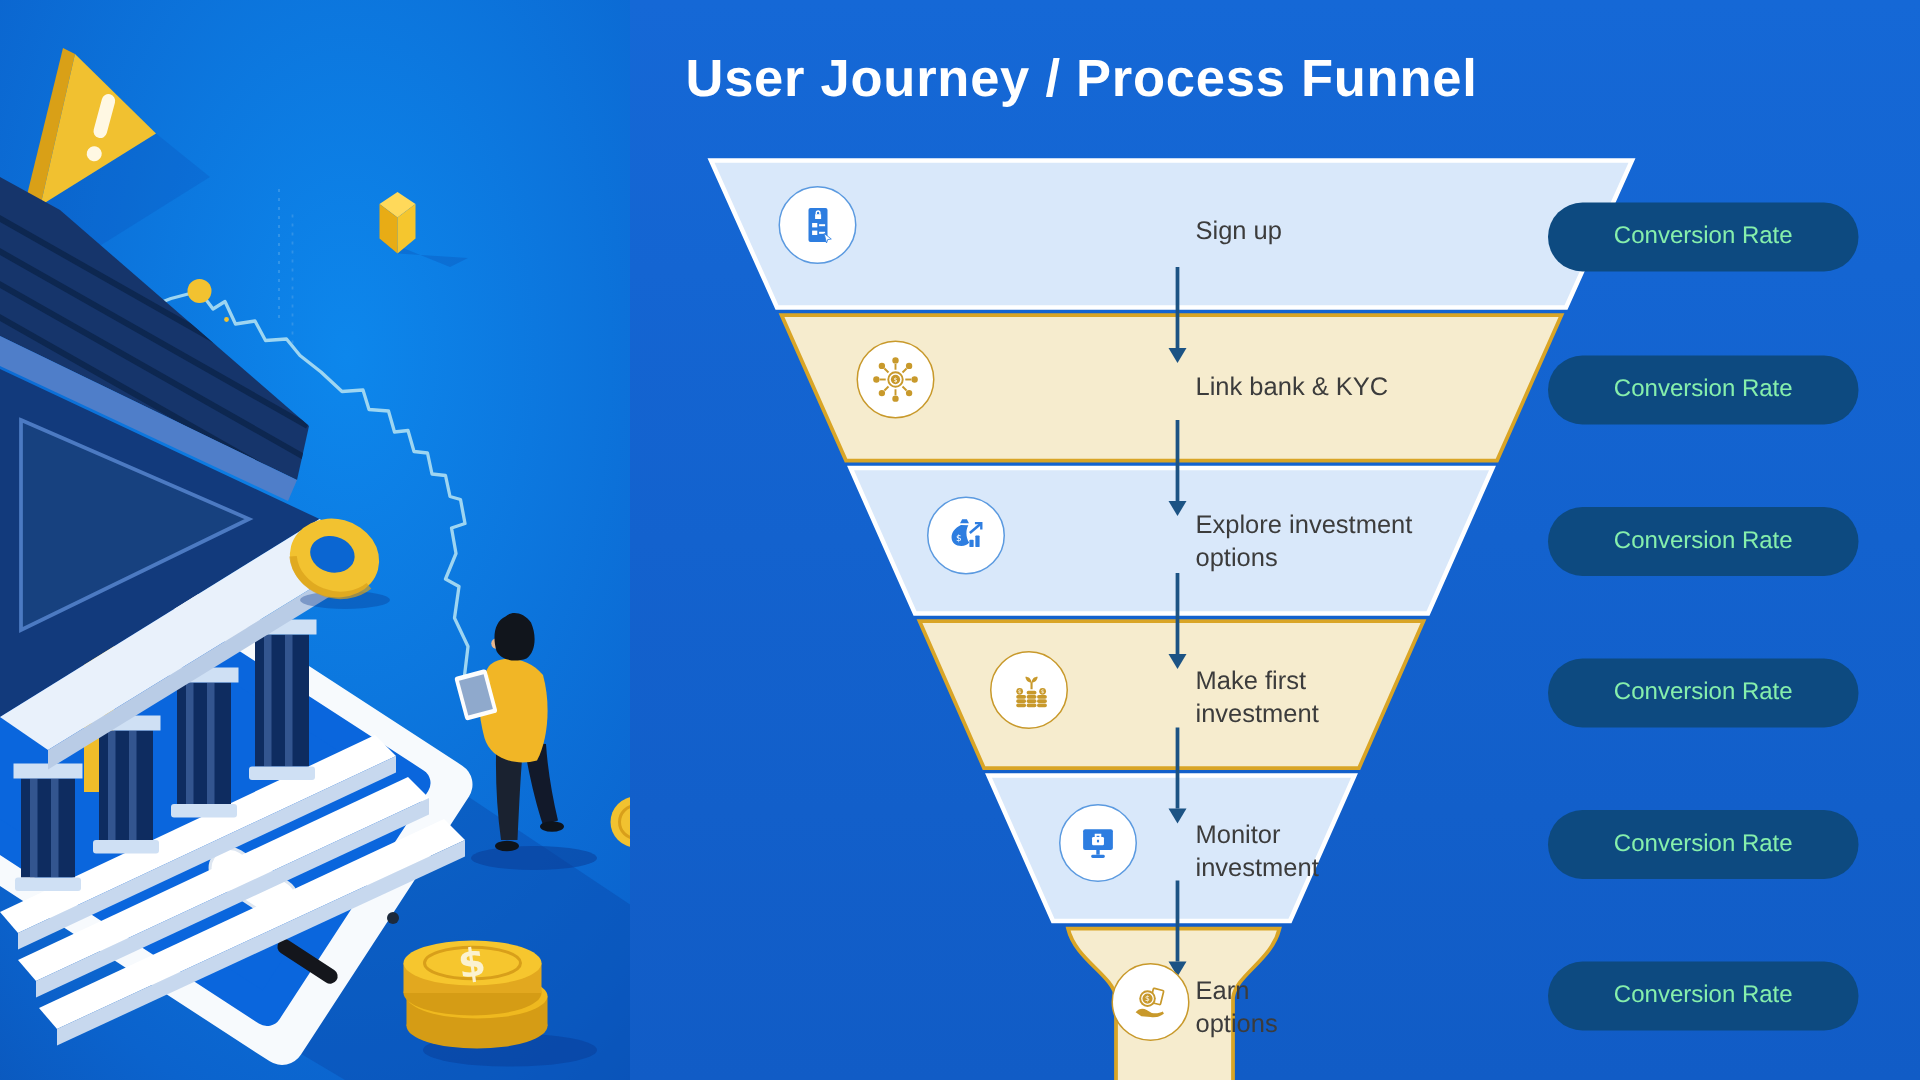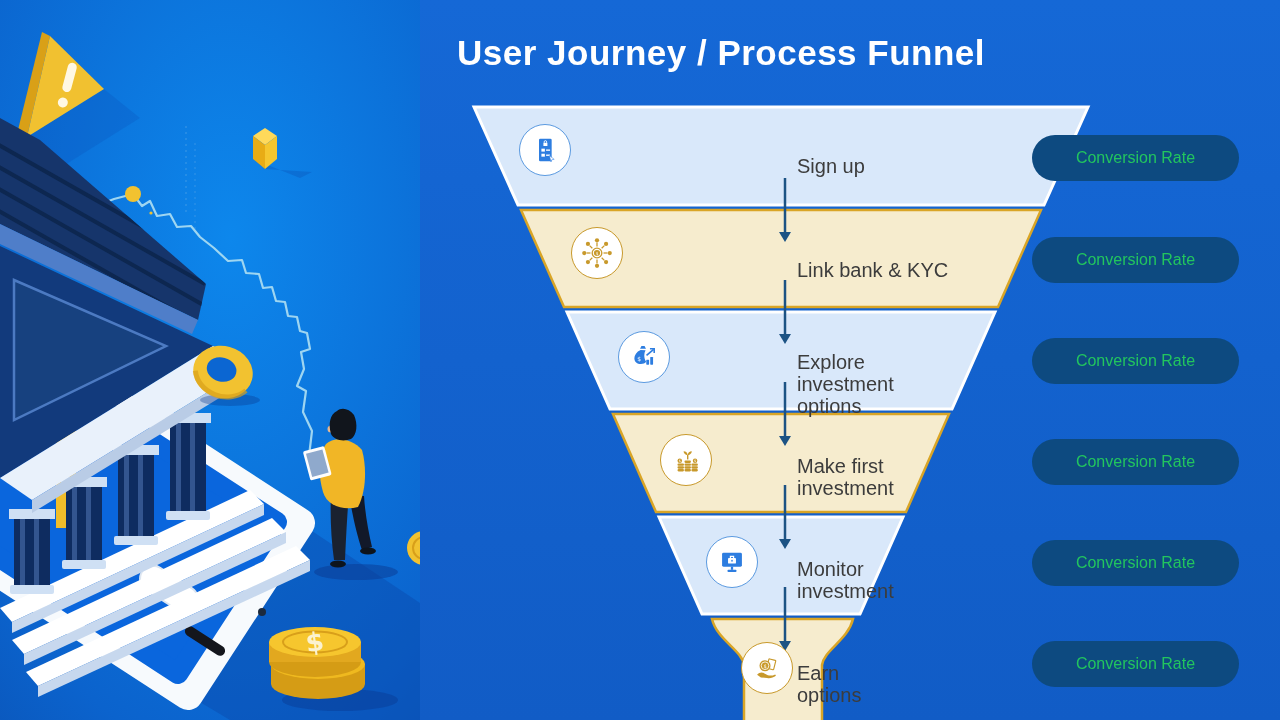--- a/index.html
+++ b/index.html
@@ -21,31 +21,31 @@
   }
   .ic.blue{border:1.6px solid #5b9ae0;}
   .ic.gold{border:1.6px solid #c8992b;}
   .ic.s1{left:519px;top:124px}
   .ic.s2{left:571px;top:227px}
   .ic.s3{left:618px;top:331px}
   .ic.s4{left:660px;top:434px}
   .ic.s5{left:706px;top:536px}
   .ic.s6{left:741px;top:642px}
   .lbl{
-    position:absolute;color:#3c3c3c;font-size:20px;line-height:22px;margin-top:12px;
+    position:absolute;color:#3c3c3c;font-size:17px;line-height:22px;
   }
   .lbl.s1{left:797px;top:143px;width:220px}
   .lbl.s2{left:797px;top:247px;width:220px}
   .lbl.s3{left:797px;top:339px;width:164px}
   .lbl.s4{left:797px;top:443px;width:112px}
   .lbl.s5{left:797px;top:546px;width:92px}
   .lbl.s6{left:797px;top:650px;width:84px}
   .pill{
     position:absolute;left:1032px;width:207px;height:46px;border-radius:23px;
-    background:#0d4a80;color:#22c55e;font-size:16px;
+    background:#0d4a80;color:#86efac;font-size:16px;
     display:flex;align-items:center;justify-content:center;cursor:pointer;
   }
   .pill.s1{top:135px}
   .pill.s2{top:237px}
   .pill.s3{top:338px}
   .pill.s4{top:439px}
   .pill.s5{top:540px}
   .pill.s6{top:641px}
 </style>
 </head>

